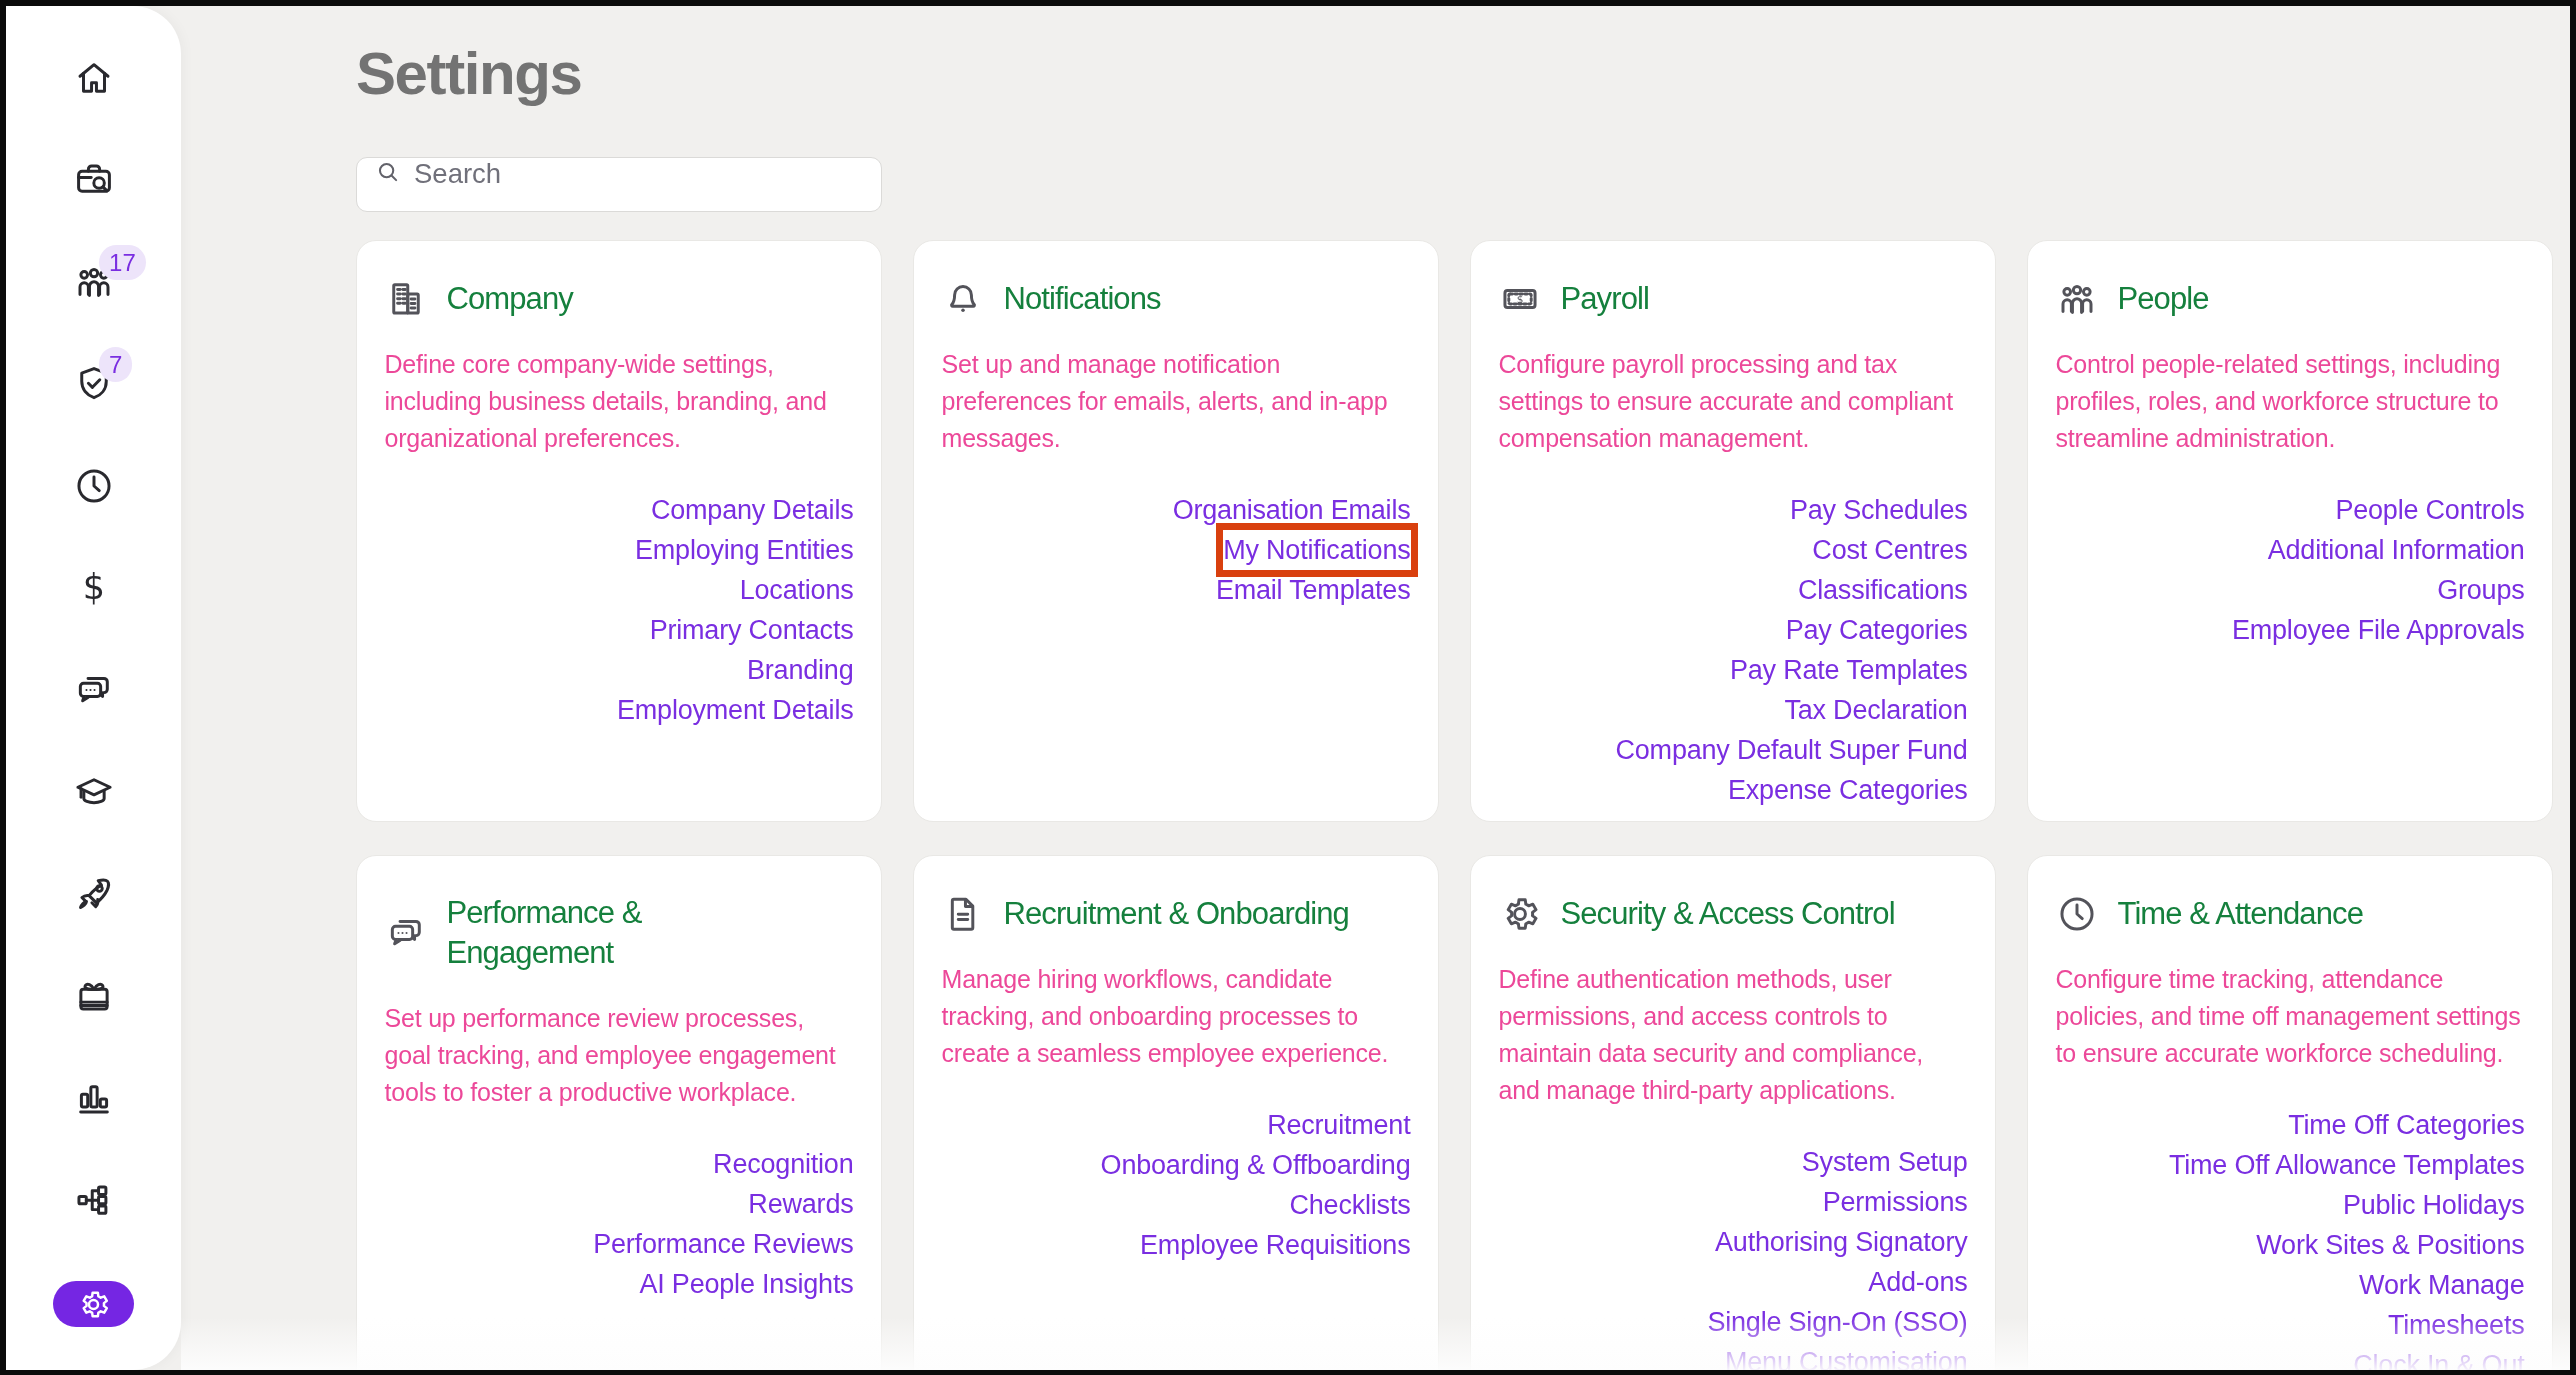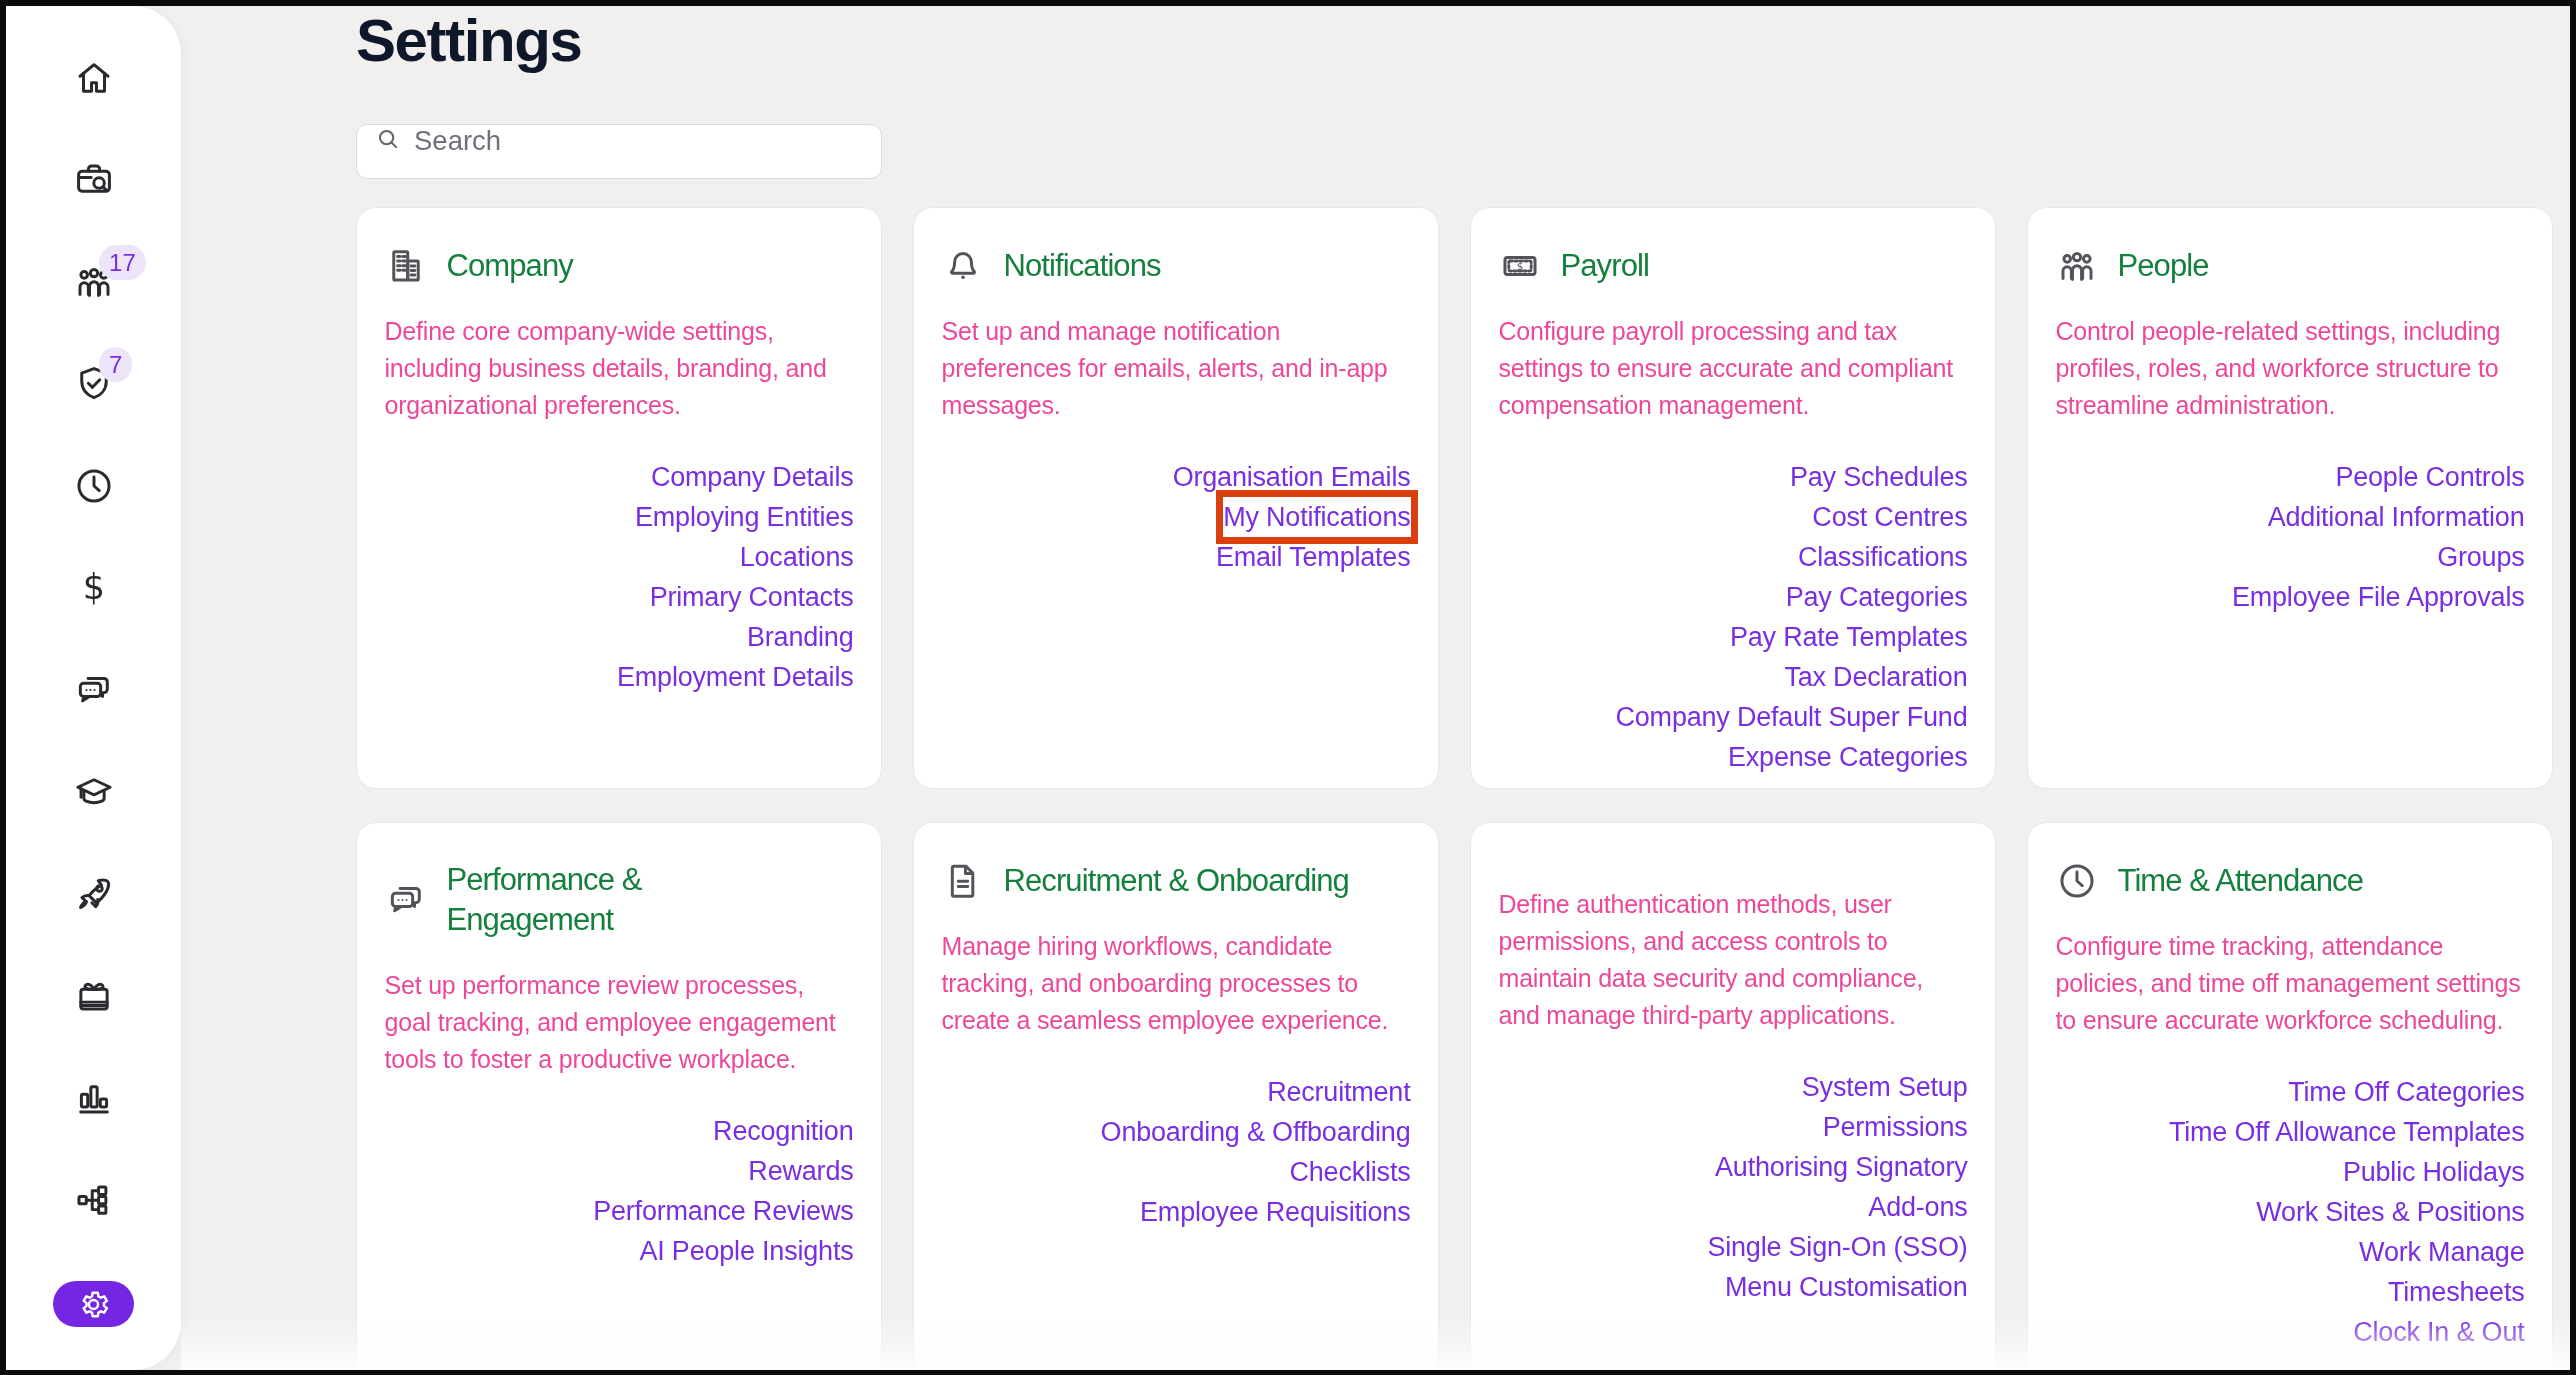--- a/index.html
+++ b/index.html
@@ -16,21 +16,21 @@
   .nav-item svg{width:42px;height:42px}
   .nav-icon{display:flex;align-items:center;justify-content:center}
   .nav-item.active{width:81px;height:46px;border-radius:25px;background:var(--c-accent,#7526E3);color:#fff}
   .nav-item.active svg{width:35px;height:35px}
   .badge{position:absolute;left:26.6px;top:-15.6px;background:var(--c-badge_bg,#EDE4FA);
     color:var(--c-badge_text,#7A2EE1);font-size:24px;line-height:1;padding:5.5px 10px;
     border-radius:915px;font-weight:400}
 
   
   .content{position:absolute;left:350px;top:0;right:0;bottom:0}
-  .page-title{font-size:60px;font-weight:700;letter-spacing:-1.4px;color:#0f172a}
+  .page-title{margin-top:33px;font-size:60px;font-weight:700;letter-spacing:-1.4px;color:#737373}
   .search-box{margin-top:49px;width:526px;height:55px;background:#fff;border:1.8px solid #DBDAD8;
     border-radius:11px;display:flex;align-items:flex-start;padding:0 16.5px;gap:13px}
   .search-box svg{width:27.5px;height:27.5px;color:#62626a;flex:none}
   .search-box input{border:none;outline:none;flex:1;font-size:27.5px;font-family:inherit;
     color:#222;background:transparent}
   .search-box input::placeholder{color:#70707a}
 
   
   .grid{margin-top:28px;display:grid;grid-template-columns:repeat(4,526px);
     column-gap:31px;row-gap:33px}
@@ -317,20 +317,29 @@
           </div>
           <p class="card-desc" data-name="card-description">Manage hiring workflows, candidate tracking, and onboarding processes to create a seamless employee experience.</p>
           <div class="links" data-name="card-links">
             <a href="#" class="link" data-name="link-recruitment">Recruitment</a>
             <a href="#" class="link" data-name="link-onboarding-offboarding">Onboarding &amp; Offboarding</a>
             <a href="#" class="link" data-name="link-checklists">Checklists</a>
             <a href="#" class="link" data-name="link-employee-requisitions">Employee Requisitions</a>
           </div>
         </section>
         <section class="card" data-name="card-security-access-control">
+          <div class="card-head" data-name="card-header">
+            <span class="card-icon" data-name="gear-icon">
+              <svg viewBox="0 0 24 24" fill="none" stroke="currentColor" stroke-width="1.7" stroke-linecap="round" stroke-linejoin="round" aria-hidden="true">
+                <circle cx="12" cy="12" r="3.1"></circle>
+                <path d="M19.2 12c0-.32-.02-.63-.06-.94l2-1.56-1.8-3.1-2.36.95c-.5-.4-1.05-.72-1.65-.96L15 3.9h-3.6l-.33 2.49c-.6.24-1.15.56-1.65.96l-2.36-.95-1.8 3.1 2 1.56c-.04.31-.06.62-.06.94s.02.63.06.94l-2 1.56 1.8 3.1 2.36-.95c.5.4 1.05.72 1.65.96l.33 2.49H15l.33-2.49c.6-.24 1.15-.56 1.65-.96l2.36.95 1.8-3.1-2-1.56c.04-.31.06-.62.06-.94z"></path>
+              </svg>
+            </span>
+            <h2 data-name="card-title">Security &amp; Access Control</h2>
+          </div>
           <p class="card-desc" data-name="card-description">Define authentication methods, user permissions, and access controls to maintain data security and compliance, and manage third-party applications.</p>
           <div class="links" data-name="card-links">
             <a href="#" class="link" data-name="link-system-setup">System Setup</a>
             <a href="#" class="link" data-name="link-permissions">Permissions</a>
             <a href="#" class="link" data-name="link-authorising-signatory">Authorising Signatory</a>
             <a href="#" class="link" data-name="link-add-ons">Add-ons</a>
             <a href="#" class="link" data-name="link-single-sign-on-sso">Single Sign-On (SSO)</a>
             <a href="#" class="link" data-name="link-menu-customisation">Menu Customisation</a>
           </div>
         </section>

